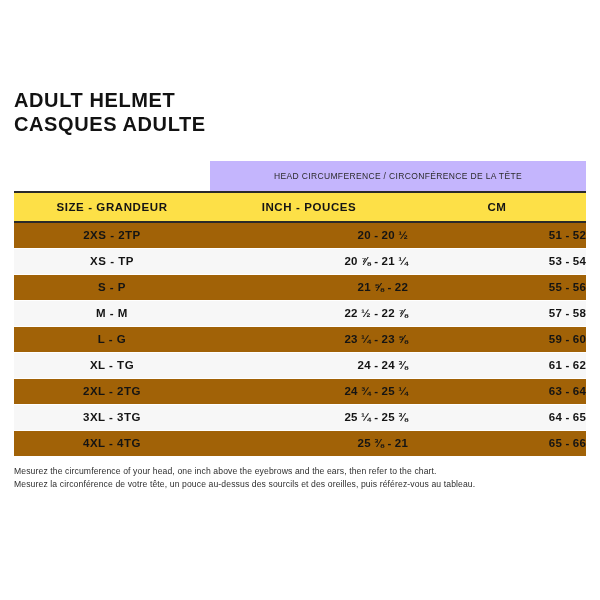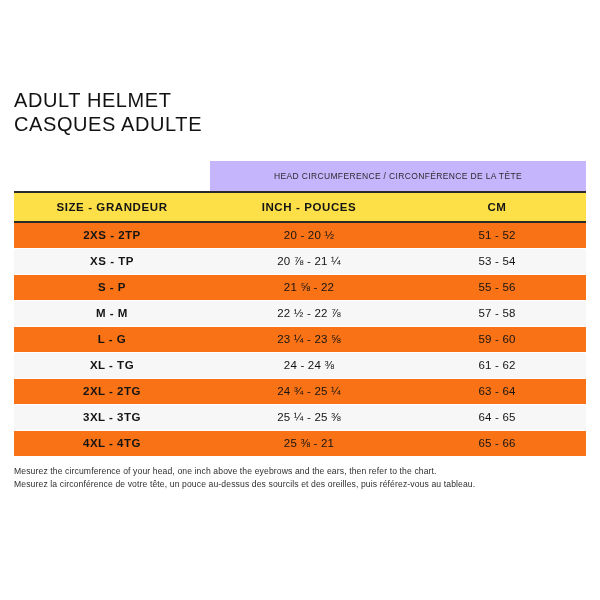--- a/index.html
+++ b/index.html
@@ -19,21 +19,21 @@
     width: 600px;
     height: 600px;
     box-sizing: border-box;
     padding: 0 14px;
   }
   .titles {
     padding-top: 88px;
   }
   .title-line {
     font-size: 20px;
-    font-weight: normal;
+    font-weight: bold;
     letter-spacing: 0.6px;
     line-height: 1.22;
     color: #121212;
   }
   table.size-chart {
     margin-top: 24px;
     border-collapse: collapse;
     width: 572px;
     table-layout: fixed;
   }
@@ -75,25 +75,26 @@
   .data-row td {
     height: 25px;
     text-align: center;
     vertical-align: middle;
     font-size: 11.5px;
     font-weight: bold;
     letter-spacing: 0.5px;
     color: #141414;
     border-bottom: 1px solid #ffffff;
   }
-  .data-row.shade td { background: #f97316; }
+  .data-row.shade td { background: #a16207; }
   .data-row.plain td { background: #f7f7f7; }
   .data-row td.val {
-    font-weight: normal;
+    font-weight: bold;
     letter-spacing: 0.2px;
+    text-align: right;
   }
   .data-row:last-child td { border-bottom: none; }
   .notes {
     margin-top: 9px;
     font-size: 8.6px;
     line-height: 1.55;
     color: #2e2e2e;
     letter-spacing: 0.12px;
   }
 </style>

